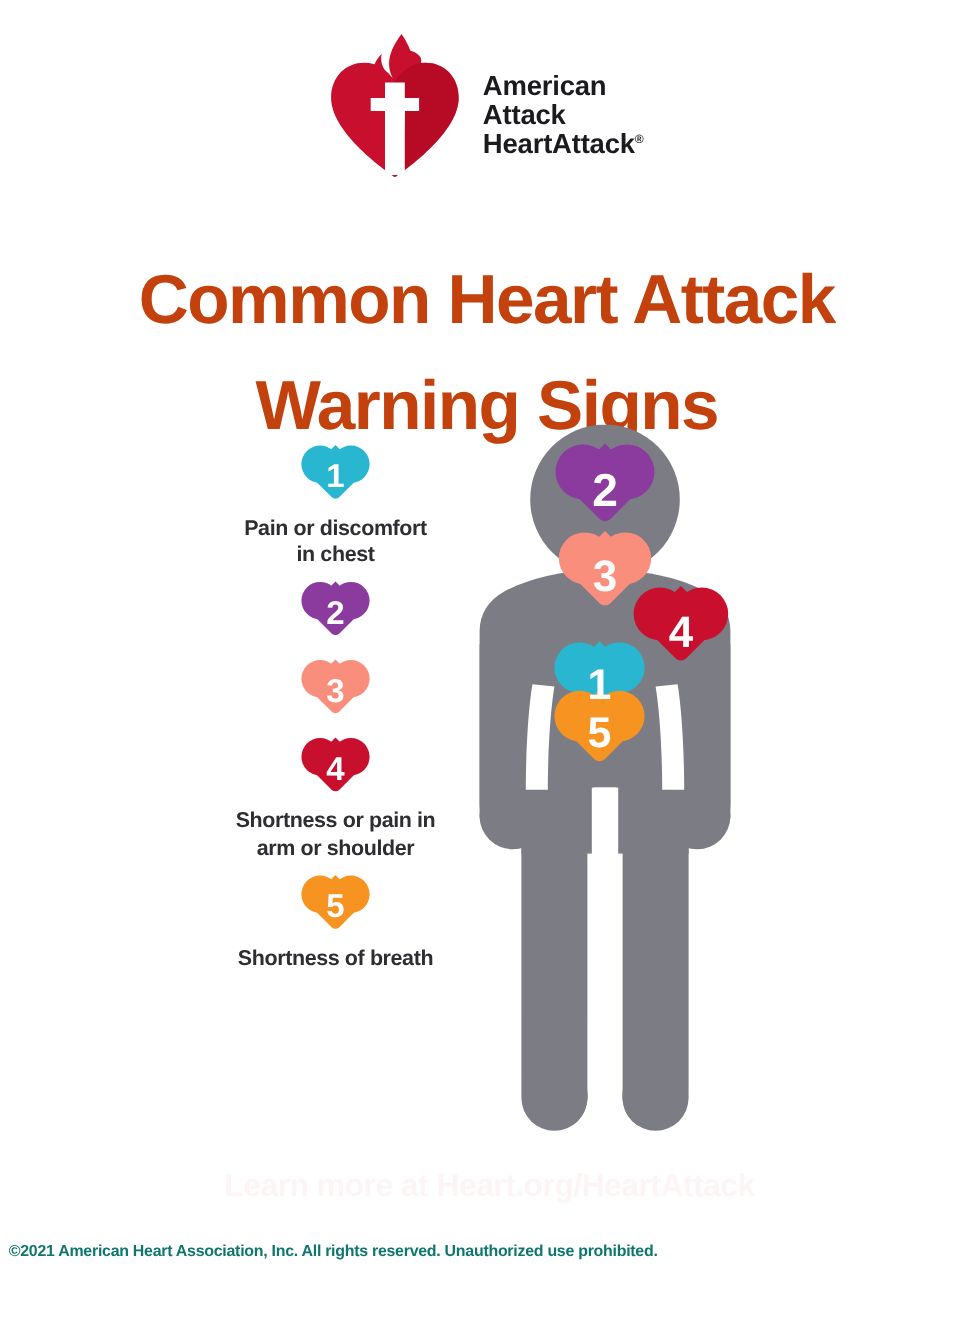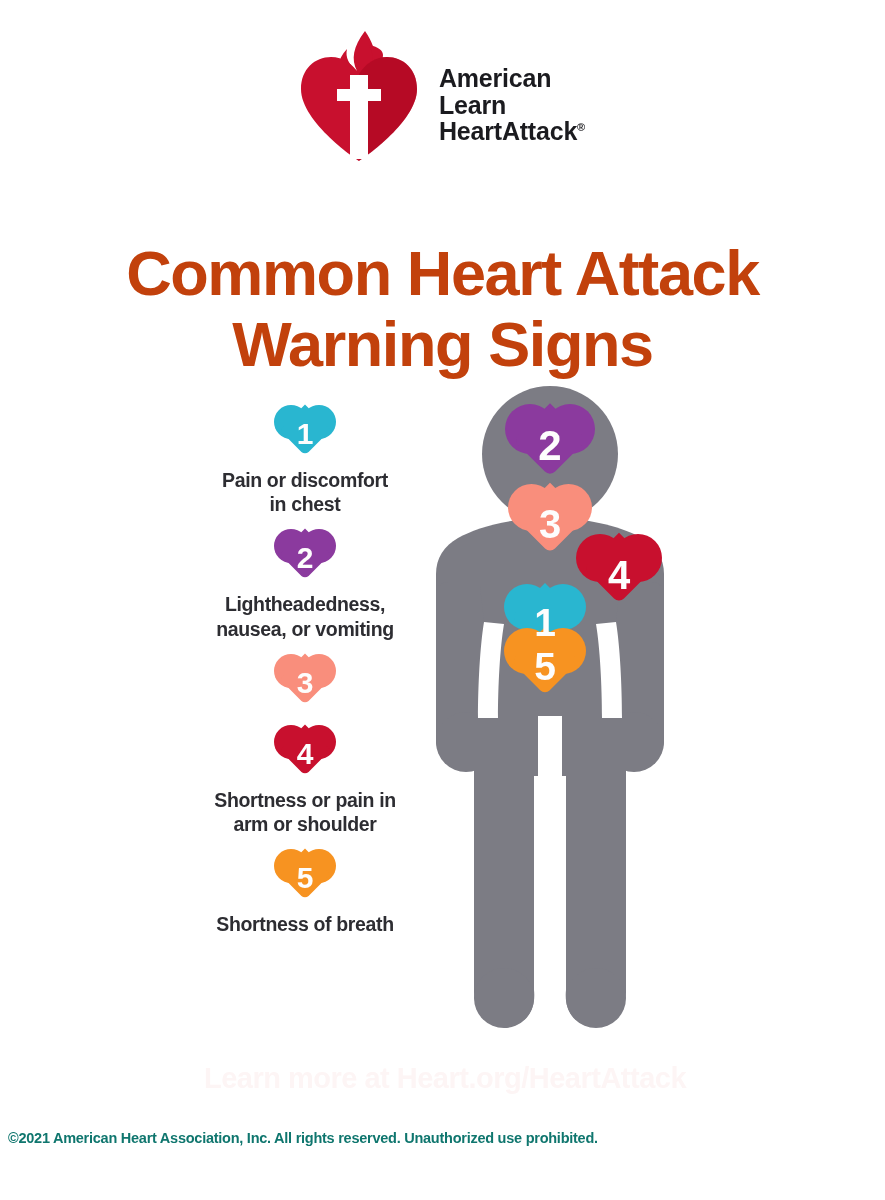--- a/index.html
+++ b/index.html
@@ -13,21 +13,21 @@
   #logo-words{display:flex;flex-direction:column;justify-content:center;
               line-height:1.06;color:#1b1b1f;font-weight:700;font-size:25px;
               letter-spacing:-0.2px;padding-top:16px;}
   #logo-words .ln{white-space:nowrap;}
   #logo-words .reg{font-size:11px;vertical-align:super;font-weight:700;}
 
   
   #title{position:absolute;left:0;top:196px;width:885px;text-align:center;
          color:#c2410c;font-weight:700;font-size:63px;line-height:1.12;
          letter-spacing:-1.4px;}
-  #title .t2{display:block;}
+  #title .t2{display:block;margin-top:25px;}
 
   
   #legend{position:absolute;left:150px;top:405px;width:310px;}
   .legend-item{width:100%;text-align:center;margin-bottom:13px;}
   .legend-heart{margin:0 auto 5px auto;position:relative;width:62px;height:58px;}
   .legend-label{color:#2d2d32;font-weight:700;font-size:19.5px;line-height:1.24;
                 letter-spacing:-0.35px;}
 
   
   .heart{position:relative;}
@@ -65,21 +65,21 @@
       <path d="M64 134 C64 134 6 96 6 62 C6 42 20 30 36 30 C48 30 58 37 64 47 C70 37 80 30 92 30 C108 30 122 42 122 62 C122 96 64 134 64 134 Z" fill="#c8102e"></path>
 
       <path d="M64 47 C70 37 80 30 92 30 C108 30 122 42 122 62 C122 96 64 134 64 134 Z" fill="#a7051f" opacity="0.55"></path>
 
       <path d="M55 48 L73 48 L73 62 L86 62 L86 74 L73 74 L73 132 L55 132 L55 74 L42 74 L42 62 L55 62 Z" fill="#ffffff"></path>
       <path d="M55 74 L73 74 L71 132 L57 132 Z" fill="#ffffff"></path>
     </svg>
   </div>
   <div id="logo-words">
     <span class="ln">American</span>
-    <span class="ln">Learn</span>
+    <span class="ln">Attack</span>
     <span class="ln"><span>HeartAttack</span><span class="reg">®</span></span>
   </div>
 </div>
 
 <h1 id="title">
   <span class="t1">Common Heart Attack</span>
   <span class="t2">Warning Signs</span>
 </h1>
 
 <div id="legend">
@@ -96,24 +96,20 @@
       <span>in chest</span>
     </div>
   </div>
 
   <div class="legend-item">
     <div class="legend-heart heart" style="color:#8b3a9e;font-size:30px;">
       <i class="lobe-l" style="left:0;top:0;width:34px;height:34px;"></i>
       <i class="lobe-r" style="left:28px;top:0;width:34px;height:34px;"></i>
       <i class="point" style="left:13px;top:7px;width:36px;height:36px;"></i>
       <span class="num">2</span>
-    </div>
-    <div class="legend-label">
-      <span>Lightheadedness,</span><br>
-      <span>nausea, or vomiting</span>
     </div>
   </div>
 
   <div class="legend-item">
     <div class="legend-heart heart" style="color:#f98e7c;font-size:30px;">
       <i class="lobe-l" style="left:0;top:0;width:34px;height:34px;"></i>
       <i class="lobe-r" style="left:28px;top:0;width:34px;height:34px;"></i>
       <i class="point" style="left:13px;top:7px;width:36px;height:36px;"></i>
       <span class="num">3</span>
     </div>

